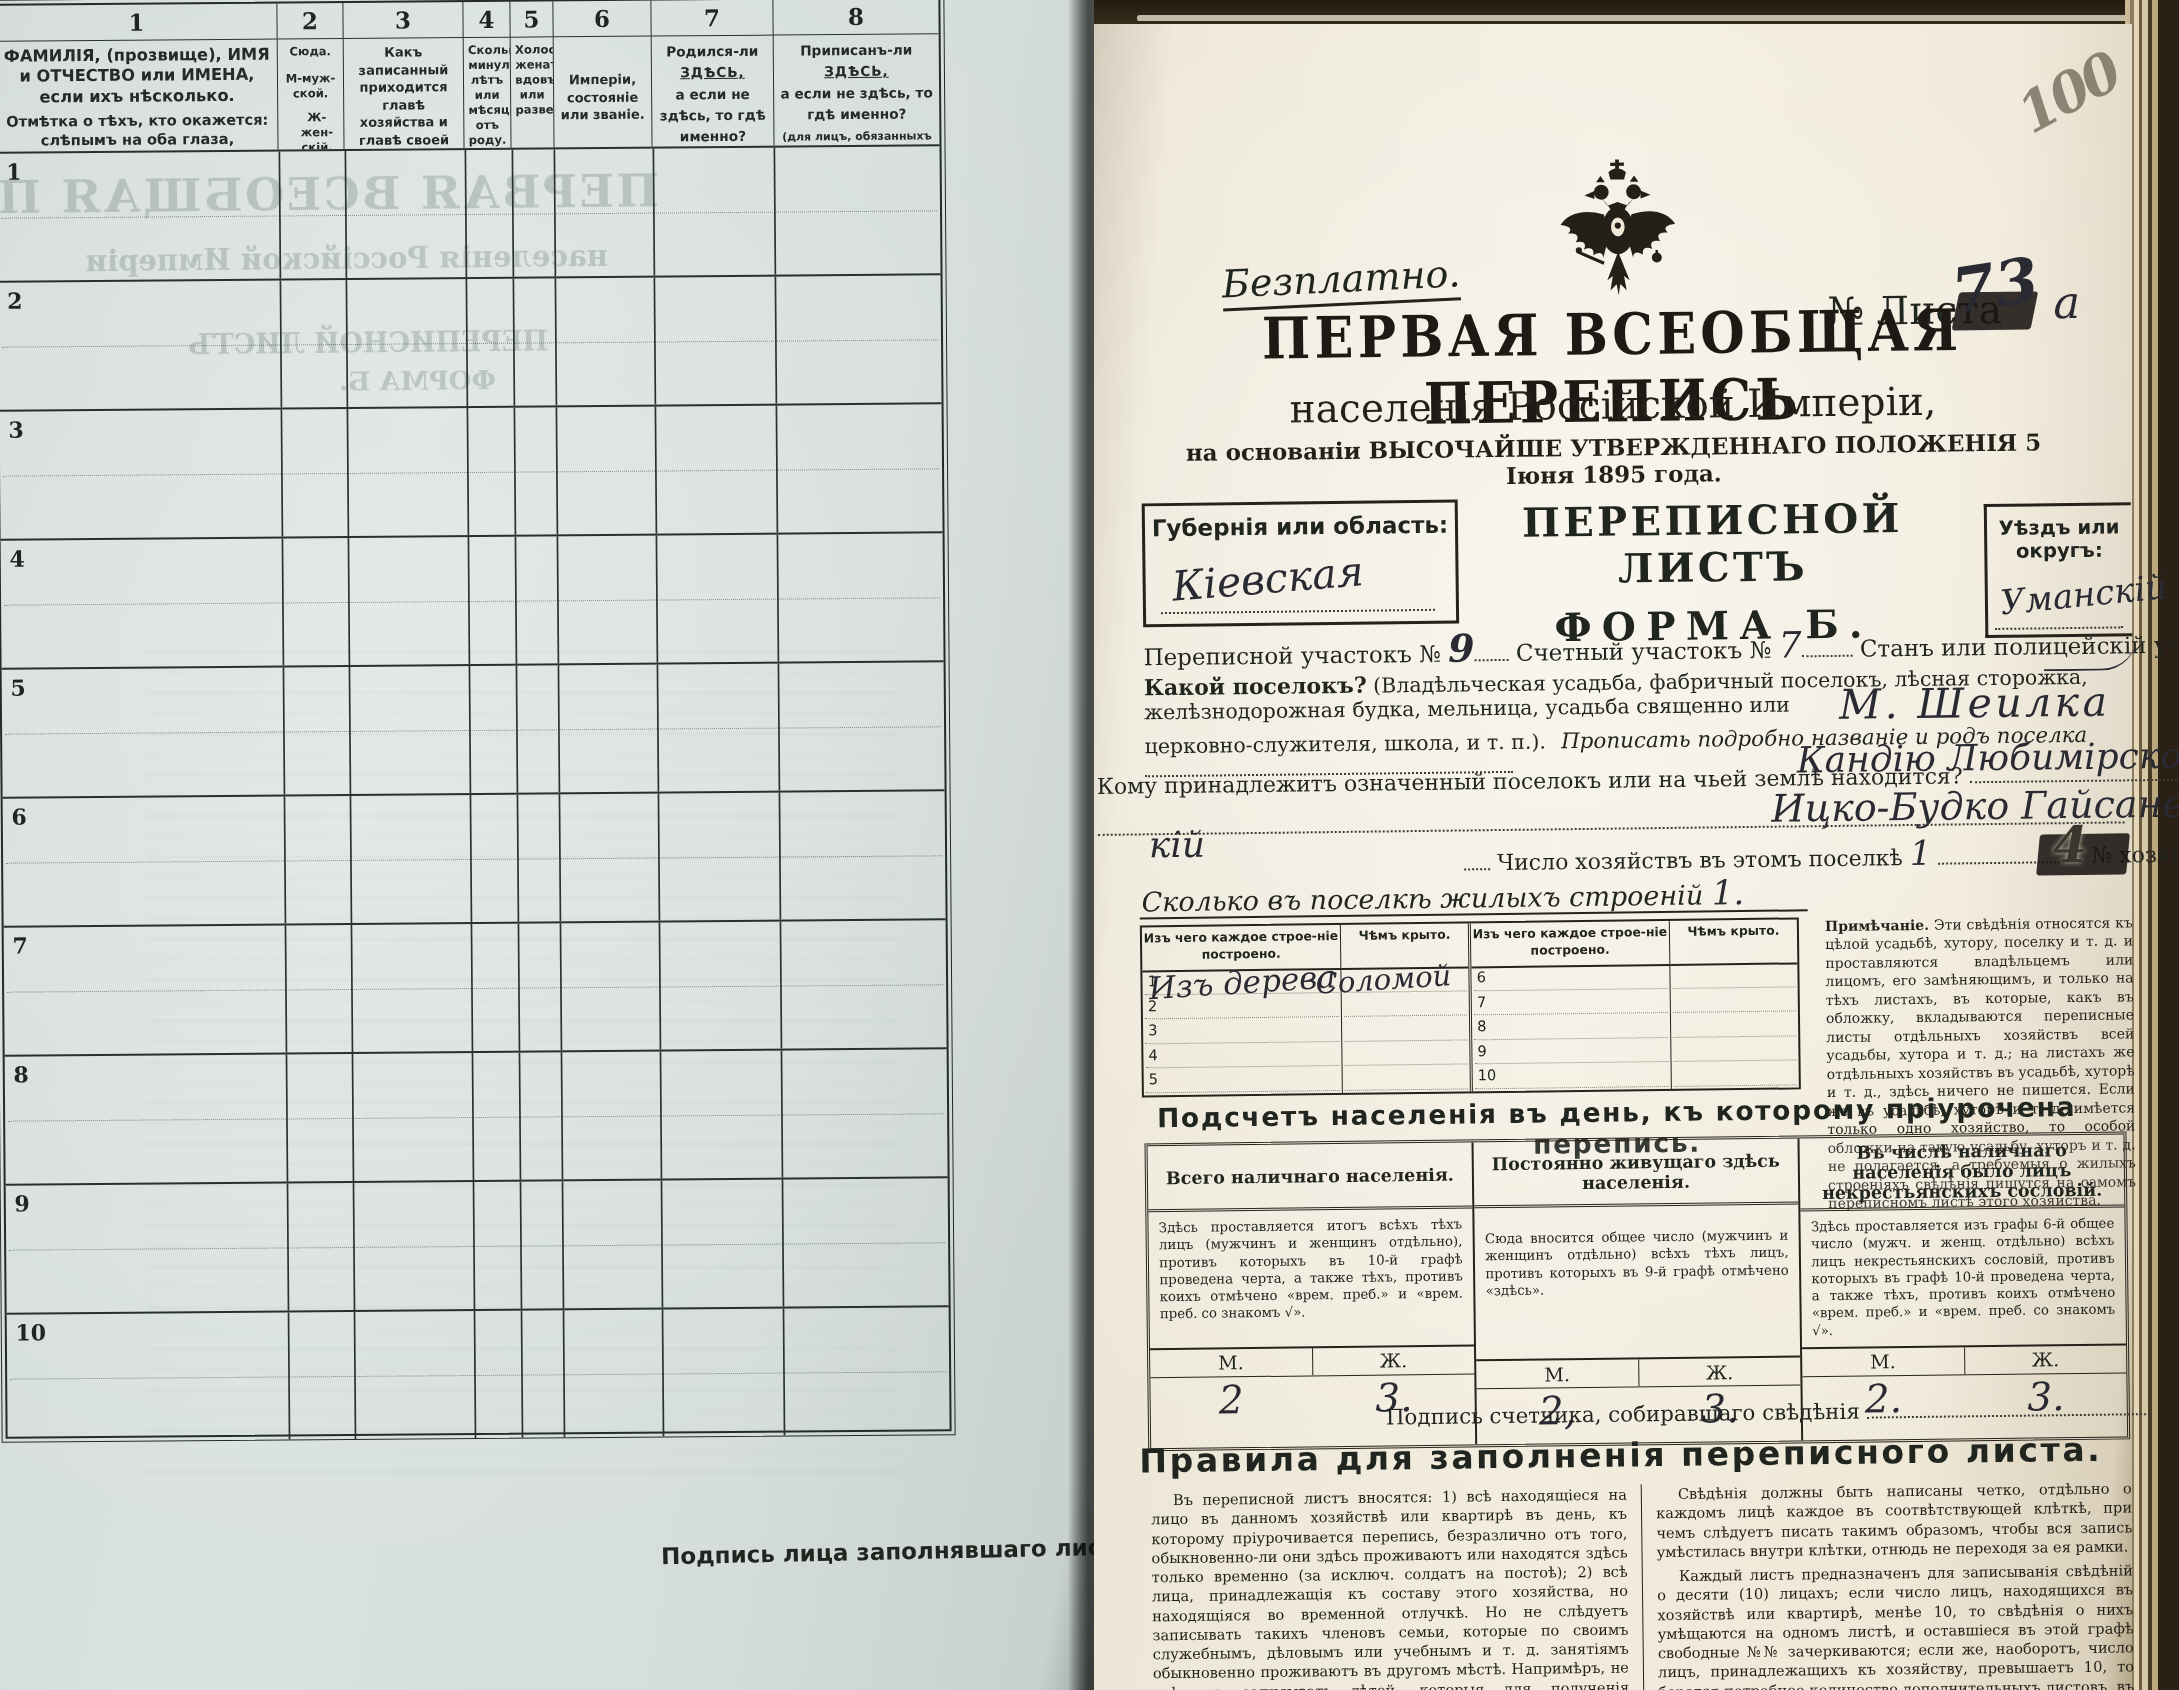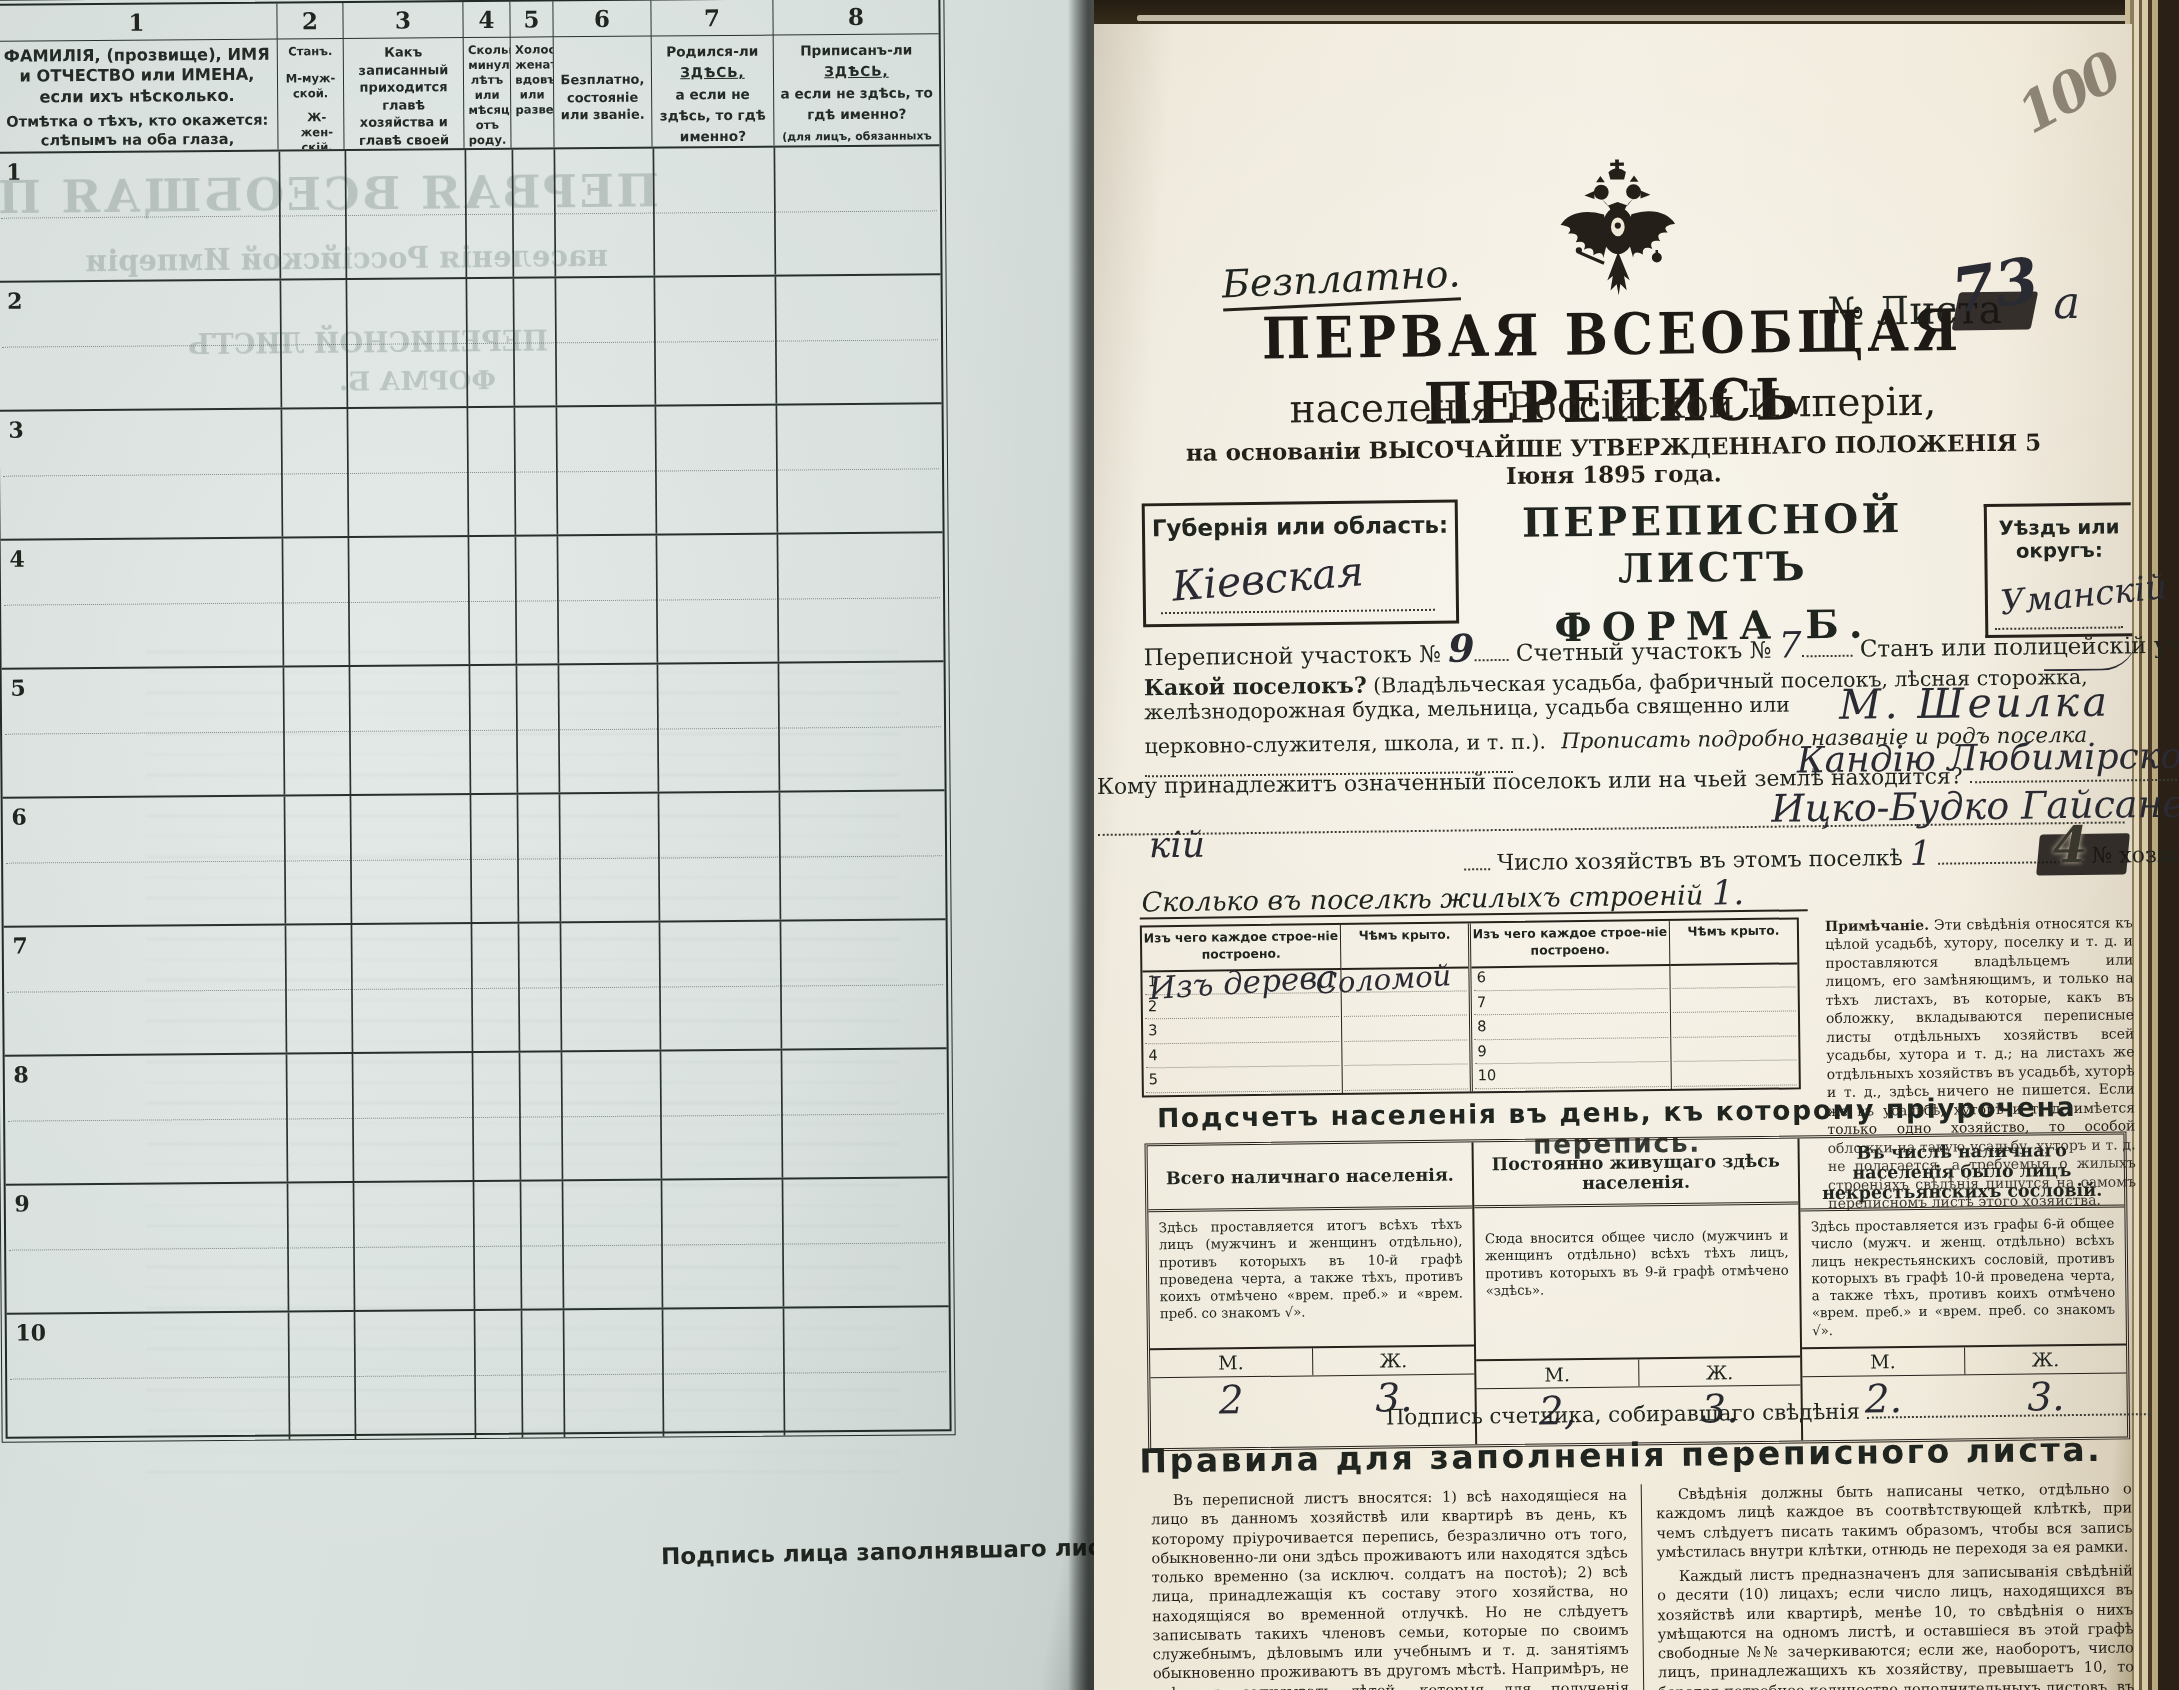--- a/index.html
+++ b/index.html
@@ -157,28 +157,28 @@
     <div class="numcell">5</div>
     <div class="numcell">6</div>
     <div class="numcell">7</div>
     <div class="numcell last">8</div>
 
     <div class="hcell hc1">
       <span>ФАМИЛІЯ, (прозвище), ИМЯ и ОТЧЕСТВО или ИМЕНА, если ихъ нѣсколько.</span>
       <span class="sub">Отмѣтка о тѣхъ, кто окажется: слѣпымъ на оба глаза, нѣмымъ, глухонѣмымъ или умалишеннымъ</span>
     </div>
     <div class="hcell hsm">
-      <div>Станъ.</div>
+      <div>Сюда.</div>
       <div style="margin-top:12px;">М-муж-ской.</div>
       <div style="margin-top:8.6px;margin-left:12px;">Ж-жен-скій.</div>
     </div>
     <div class="hcell hmed">Какъ записанный приходится главѣ хозяйства и главѣ своей семьи.</div>
     <div class="hcell hsm">Сколько минуло лѣтъ или мѣсяцевъ отъ роду.</div>
     <div class="hcell hsm">Холостъ, женатъ, вдовъ или разведенъ.</div>
-    <div class="hcell hmed" style="padding-top:34px;">Безплатно, состояніе или званіе.</div>
+    <div class="hcell hmed" style="padding-top:34px;">Имперіи, состояніе или званіе.</div>
     <div class="hcell hc78">
       <span>Родился-ли</span>
       <span class="emp">ЗДѢСЬ,</span><br>
       <span>а если не здѣсь, то гдѣ именно?</span><br>
       
     </div>
     <div class="hcell hc78 last">
       <span>Приписанъ-ли</span>
       <span class="emp">ЗДѢСЬ,</span><br>
       <span>а если не здѣсь, то гдѣ именно?</span><br>

